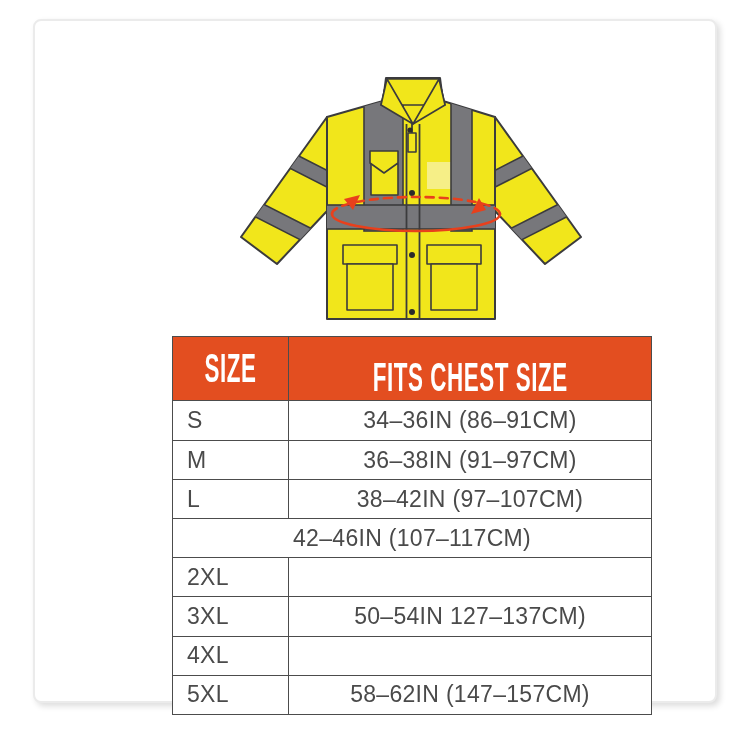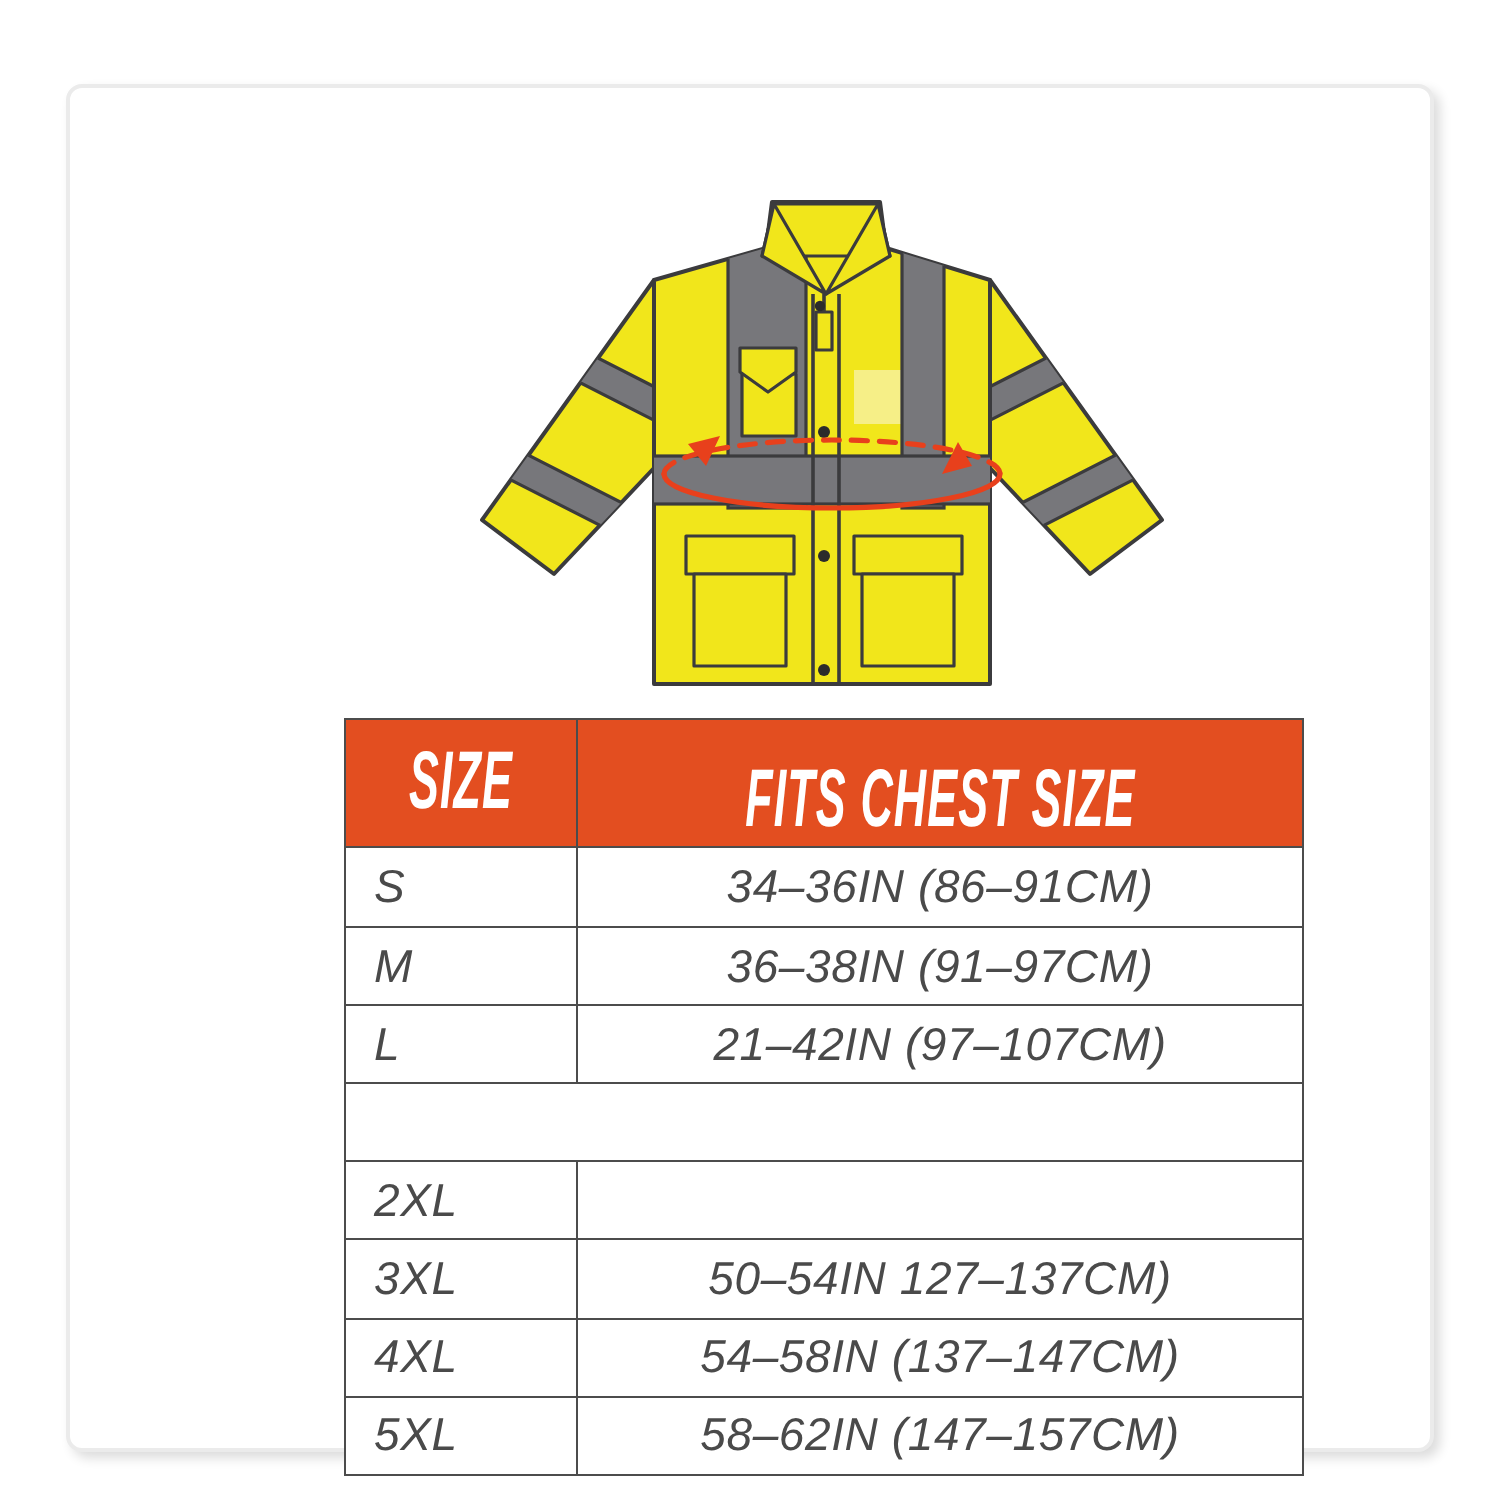--- a/index.html
+++ b/index.html
@@ -1,22 +1,21 @@
 <!DOCTYPE html>
 <html style="--header-bg: #E34E20; --header-text: #FFFFFF; --table-line: #4C4C4C; --table-text: #4A4A4A; --accent-red: #E8401C; --jacket-yellow: #F1E61B; --jacket-outline: #3B3B3D; --stripe-gray: #77777B; --patch-yellow: #F7F09A; --frame-border: #EBEBEB;"><head>
 <meta charset="utf-8">
 <style>
   html,body{margin:0;padding:0;background:#ffffff;font-family:"Liberation Sans",sans-serif;}
   .canvas{position:relative;width:750px;height:750px;background:#ffffff;overflow:hidden;}
   .frame{
-    position:absolute;left:33px;top:42px;width:684px;height:684px;
+    position:absolute;left:33px;top:19px;width:684px;height:684px;
     background:#ffffff;border:2px solid var(--frame-border,#ebebeb);
     border-radius:8px;box-sizing:border-box;
     box-shadow:3px 3px 6px rgba(0,0,0,0.14);
-    font-style:italic;
   }
   .jacket{position:absolute;left:195px;top:48px;width:366px;height:262px;}
 
   
   .oy{fill:var(--jacket-yellow,#F1E61B);stroke:var(--jacket-outline,#3B3B3D);stroke-width:2;stroke-linejoin:round;}
   .oy2{fill:var(--jacket-yellow,#F1E61B);stroke:var(--jacket-outline,#3B3B3D);stroke-width:1.6;stroke-linejoin:round;}
   .og{fill:var(--stripe-gray,#77777B);stroke:var(--jacket-outline,#3B3B3D);stroke-width:1.6;}
   .patch{fill:var(--patch-yellow,#F7F09A);stroke:none;opacity:.85;}
   .thin{fill:none;stroke:var(--jacket-outline,#3B3B3D);stroke-width:1.8;}
   .snap{fill:#2b2b2b;stroke:none;}
@@ -138,34 +137,34 @@
           <div class="trow">
             <div class="td size-col">S</div>
             <div class="td chest-col">34–36IN (86–91CM)</div>
           </div>
           <div class="trow">
             <div class="td size-col">M</div>
             <div class="td chest-col">36–38IN (91–97CM)</div>
           </div>
           <div class="trow">
             <div class="td size-col">L</div>
-            <div class="td chest-col">21–42IN (97–107CM)</div>
+            <div class="td chest-col">38–42IN (97–107CM)</div>
           </div>
           <div class="trow">
+            <div class="td chest-col">42–46IN (107–117CM)</div>
           </div>
           <div class="trow">
             <div class="td size-col">2XL</div>
           </div>
           <div class="trow">
             <div class="td size-col">3XL</div>
             <div class="td chest-col">50–54IN 127–137CM)</div>
           </div>
           <div class="trow">
             <div class="td size-col">4XL</div>
-            <div class="td chest-col">54–58IN (137–147CM)</div>
           </div>
           <div class="trow">
             <div class="td size-col">5XL</div>
             <div class="td chest-col">58–62IN (147–157CM)</div>
           </div>
         </div>
     </div>
 
   </div>
 </div>

